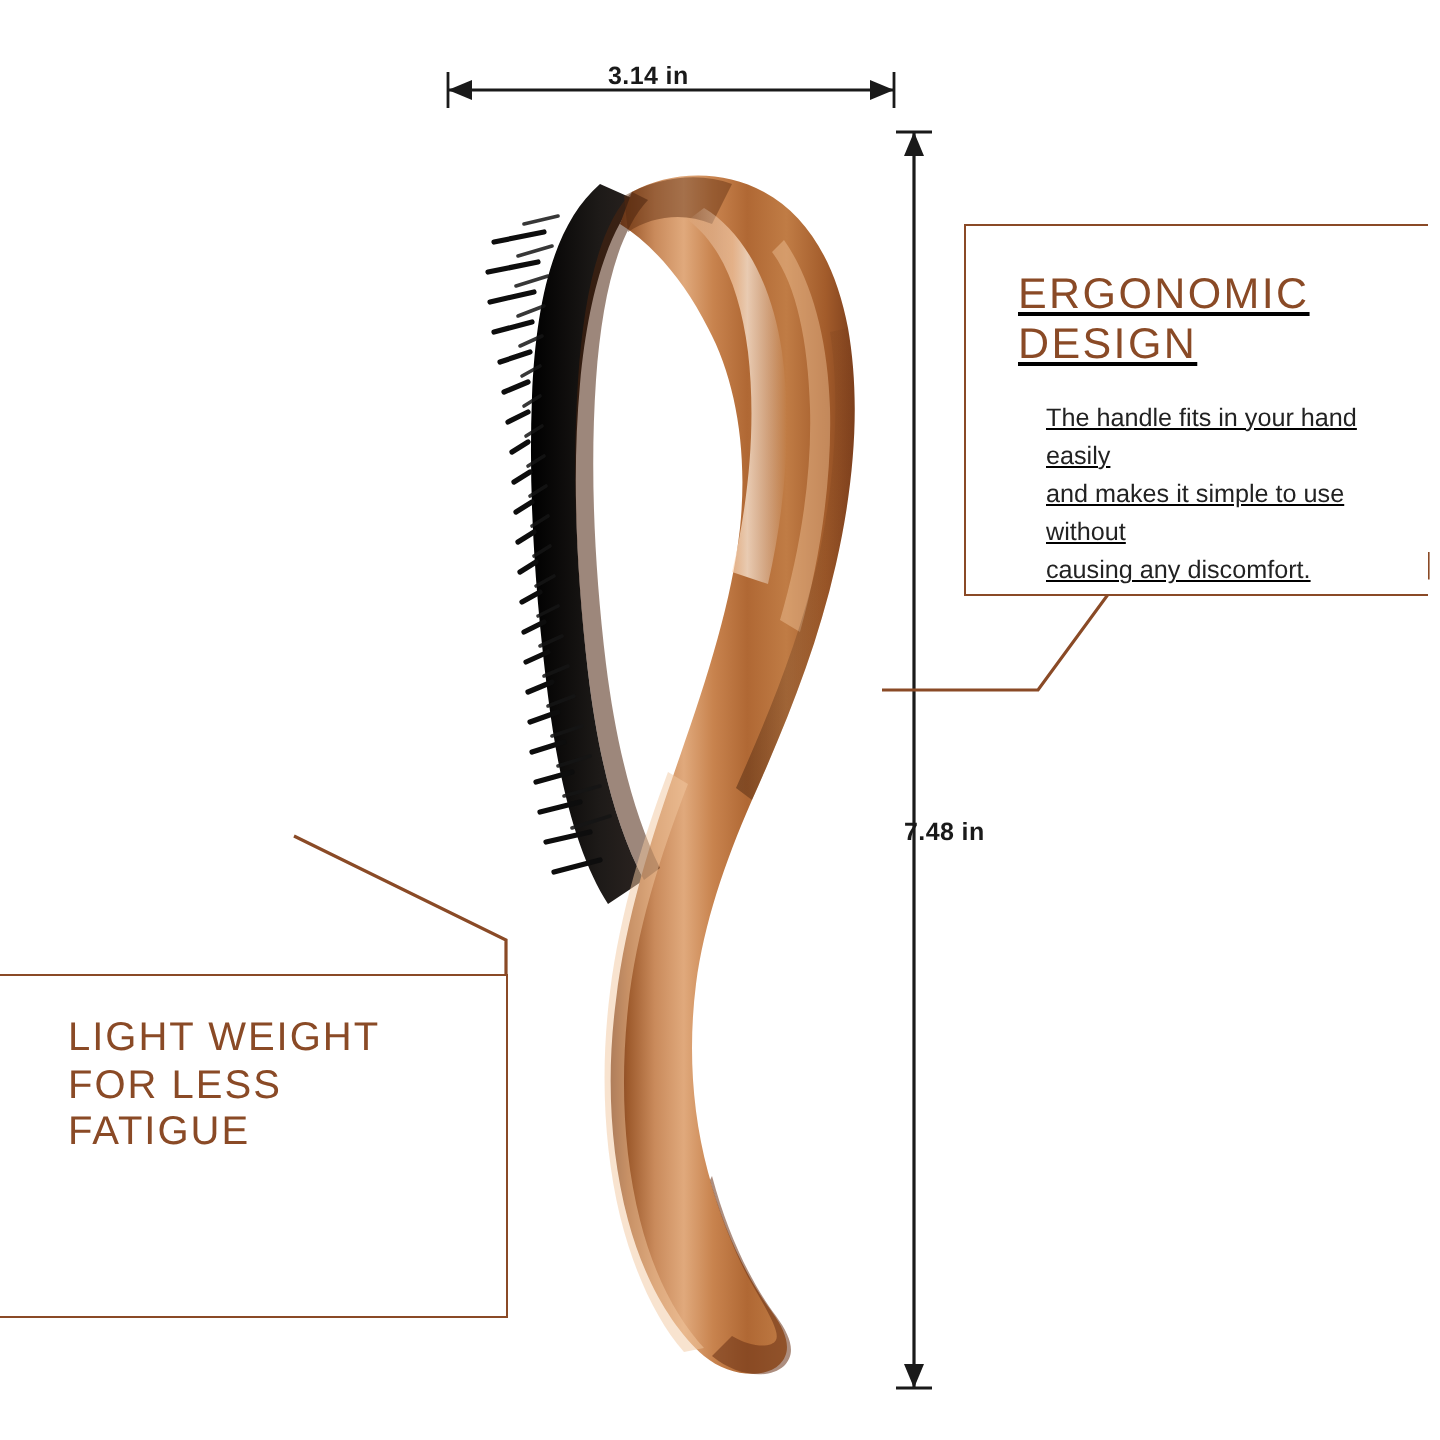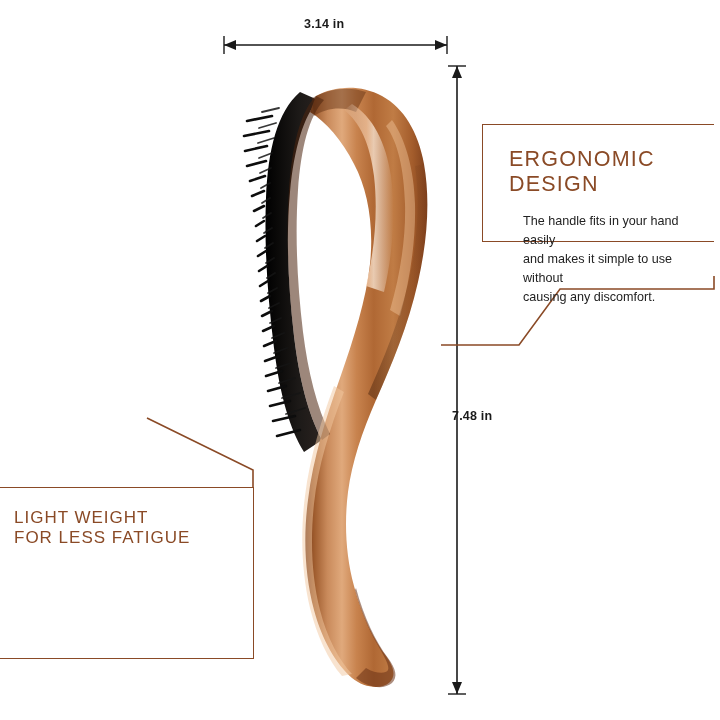--- a/index.html
+++ b/index.html
@@ -31,21 +31,21 @@
   .dim-label {
     position: absolute;
     font-size: 12.5px;
     font-weight: bold;
     color: #1a1a1a;
     letter-spacing: 0.2px;
     white-space: nowrap;
   }
   #dim-top-label {
     left: 304px;
-    top: 17px;
+    top: 31px;
   }
   #dim-right-label {
     left: 452px;
     top: 409px;
   }
 
   .callout {
     position: absolute;
     box-sizing: border-box;
     border: 1.6px solid #8a4a26;
@@ -63,42 +63,44 @@
   .callout-body {
     color: #222222;
     font-size: 12.6px;
     line-height: 1.52;
     margin: 14px;
     white-space: pre-line;
   }
 
   #callout-ergonomic {
     left: 482px;
-    top: 124px;
+    top: 112px;
     width: 232px;
-    height: 118px;
+    height: 186px;
     border-right: none;
     padding: 22px 14px 0 26px;
+    text-decoration: underline;
   }
   #callout-ergonomic .callout-title {
     font-size: 21.5px;
     letter-spacing: 1.2px;
   }
 
   #callout-lightweight {
     left: -8px;
     top: 487px;
     width: 262px;
     height: 172px;
     border-left: none;
     padding: 20px 16px 0 22px;
   }
   #callout-lightweight .callout-title {
-    font-size: 17px;
+    font-size: 20px;
     letter-spacing: 1.0px;
+    margin-left: 20px;
   }
 </style>
 </head>
 <body>
 
 <div id="stage">
 
   <svg class="layer" viewBox="0 0 720 720">
     <defs>
       <linearGradient id="gradBody" x1="0" y1="0" x2="1" y2="0">

